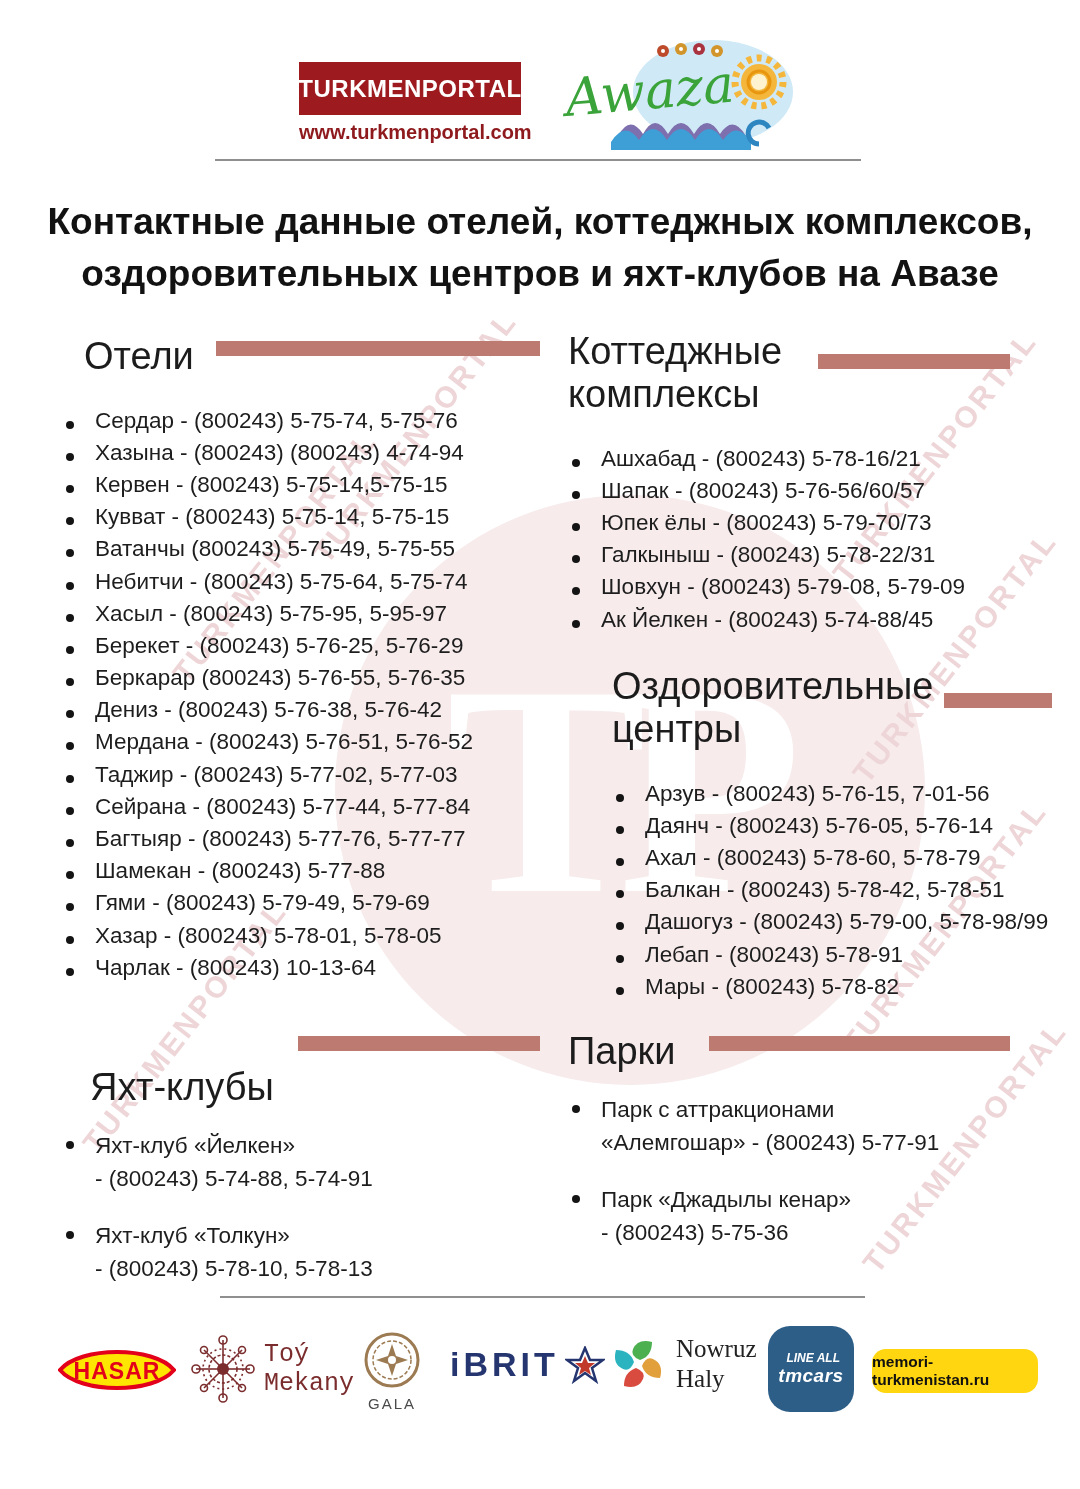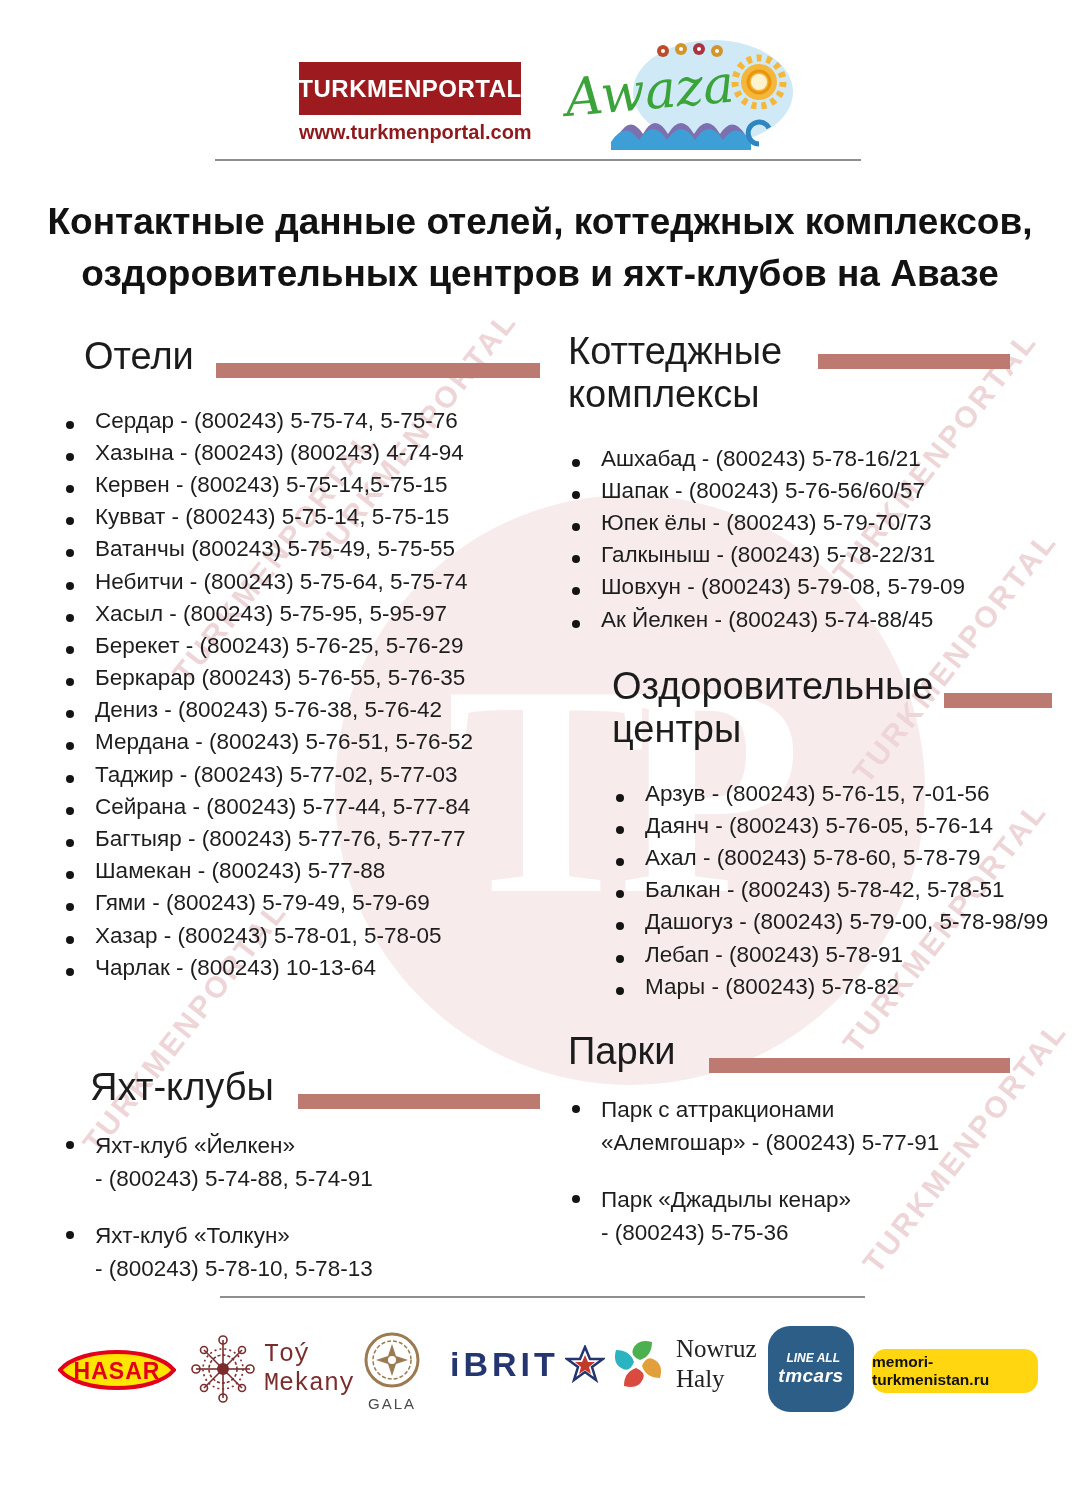--- a/index.html
+++ b/index.html
@@ -23,21 +23,21 @@
   .divider{height:2px;background:#8f8f8f;}
   .div-top{left:215px;top:159px;width:646px;}
   .div-bottom{left:220px;top:1296px;width:645px;}
   
   .main-title{left:0;top:196px;width:1080px;text-align:center;font-weight:bold;font-size:37px;
               line-height:52px;color:#121212;}
   
   .sec{position:absolute;z-index:2;}
   .sec h2{margin:0;font-size:38px;font-weight:400;color:#1c1c1c;line-height:43px;}
   .bar{background:#bd7a71;height:15px;}
-  .hdr-flex{display:flex;align-items:flex-end;}
+  .hdr-flex{display:flex;align-items:flex-start;}
   .hdr-flex .bar{flex:1;margin-top:6px;}
   .hdr-rel{position:relative;}
   .hdr-rel .bar{position:absolute;}
   .contact-list{list-style:none;margin:26px 0 0 0;padding:0;font-size:22.5px;}
   .contact-list li{display:flex;align-items:center;height:32.2px;}
   .dot{flex:none;width:8px;height:8px;border-radius:50%;background:#141414;margin:9px 0 0 4px;}
   .contact-list .txt{margin-left:21px;line-height:27px;}
   .big-list{list-style:none;margin:20px 0 0 0;padding:0;font-size:22.5px;}
   .big-list li{display:flex;align-items:flex-start;margin-bottom:24px;}
   .big-list .dot{margin-top:12px;}
@@ -53,21 +53,21 @@
   .sec-health{left:568px;top:665px;width:442px;margin-left:44px;}
   .sec-health .bar{right:2px;top:28px;width:108px;}
   .sec-parks{left:568px;top:1030px;width:442px;}
   
   .logo{position:absolute;z-index:2;}
   .hasar-wrap{left:58px;top:1342px;}
   .toy{left:190px;top:1334px;display:flex;align-items:center;}
   .toy-text{margin-left:8px;font-family:Liberation Mono, monospace;color:#7b2d2e;font-size:25px;line-height:29px;}
   .gala{left:362px;top:1331px;width:60px;text-align:center;}
   .gala-cap{font-size:15px;letter-spacing:2px;color:#4a4a4a;margin-top:2px;}
-  .ibrit{left:450px;top:1345px;display:flex;align-items:flex-start;}
+  .ibrit{left:450px;top:1345px;display:flex;align-items:center;}
   .ibrit-text{font-weight:bold;font-size:34px;letter-spacing:4px;color:#24356f;}
   .nowruz{left:610px;top:1334px;display:flex;align-items:center;}
   .nowruz-text{margin-left:10px;font-family:"Liberation Serif",serif;color:#222;font-size:25px;line-height:30px;}
   .tmcars{left:768px;top:1326px;width:86px;height:86px;background:#2d5e88;border-radius:22px;
           display:flex;flex-direction:column;align-items:center;justify-content:center;color:#fff;}
   .tm-small{font-size:12px;font-weight:bold;font-style:italic;align-self:flex-end;margin-right:14px;}
   .tm-main{font-size:19px;font-weight:bold;font-style:italic;letter-spacing:.5px;}
   .memori{left:872px;top:1349px;width:166px;height:44px;background:#ffd60f;border-radius:14px;
           display:flex;align-items:center;justify-content:center;font-weight:bold;font-size:15.5px;color:#111;}
 </style>

